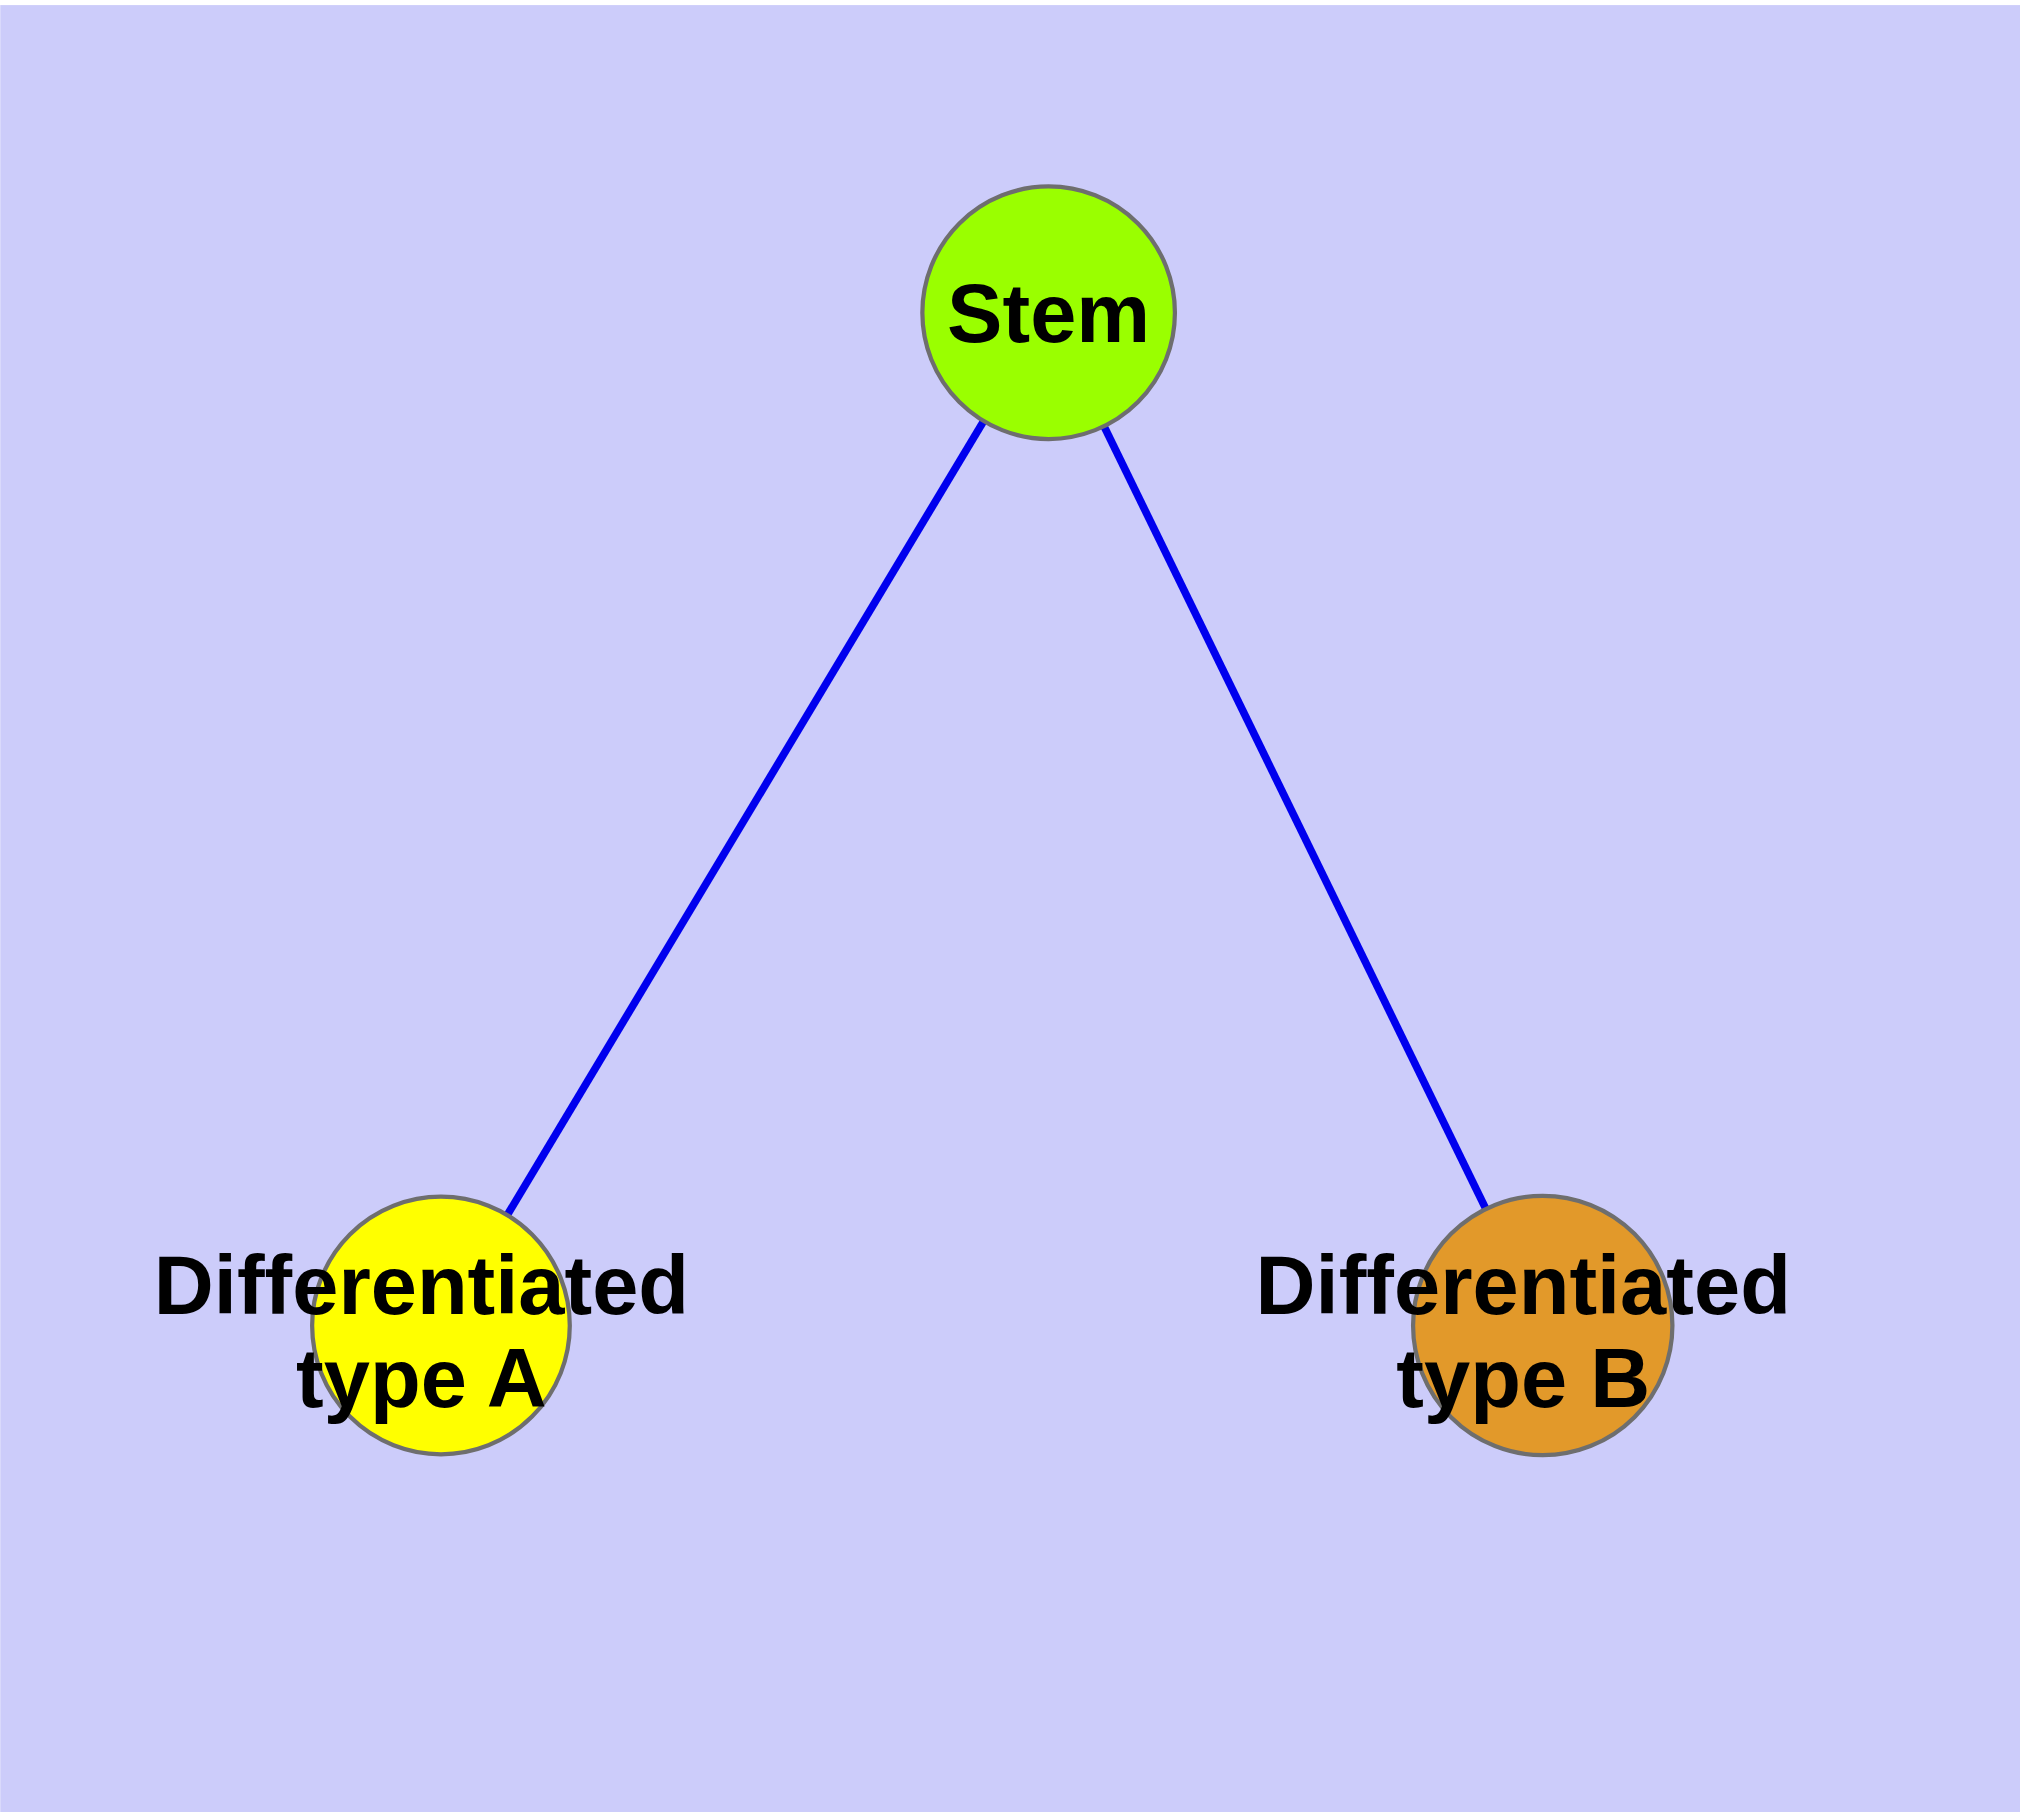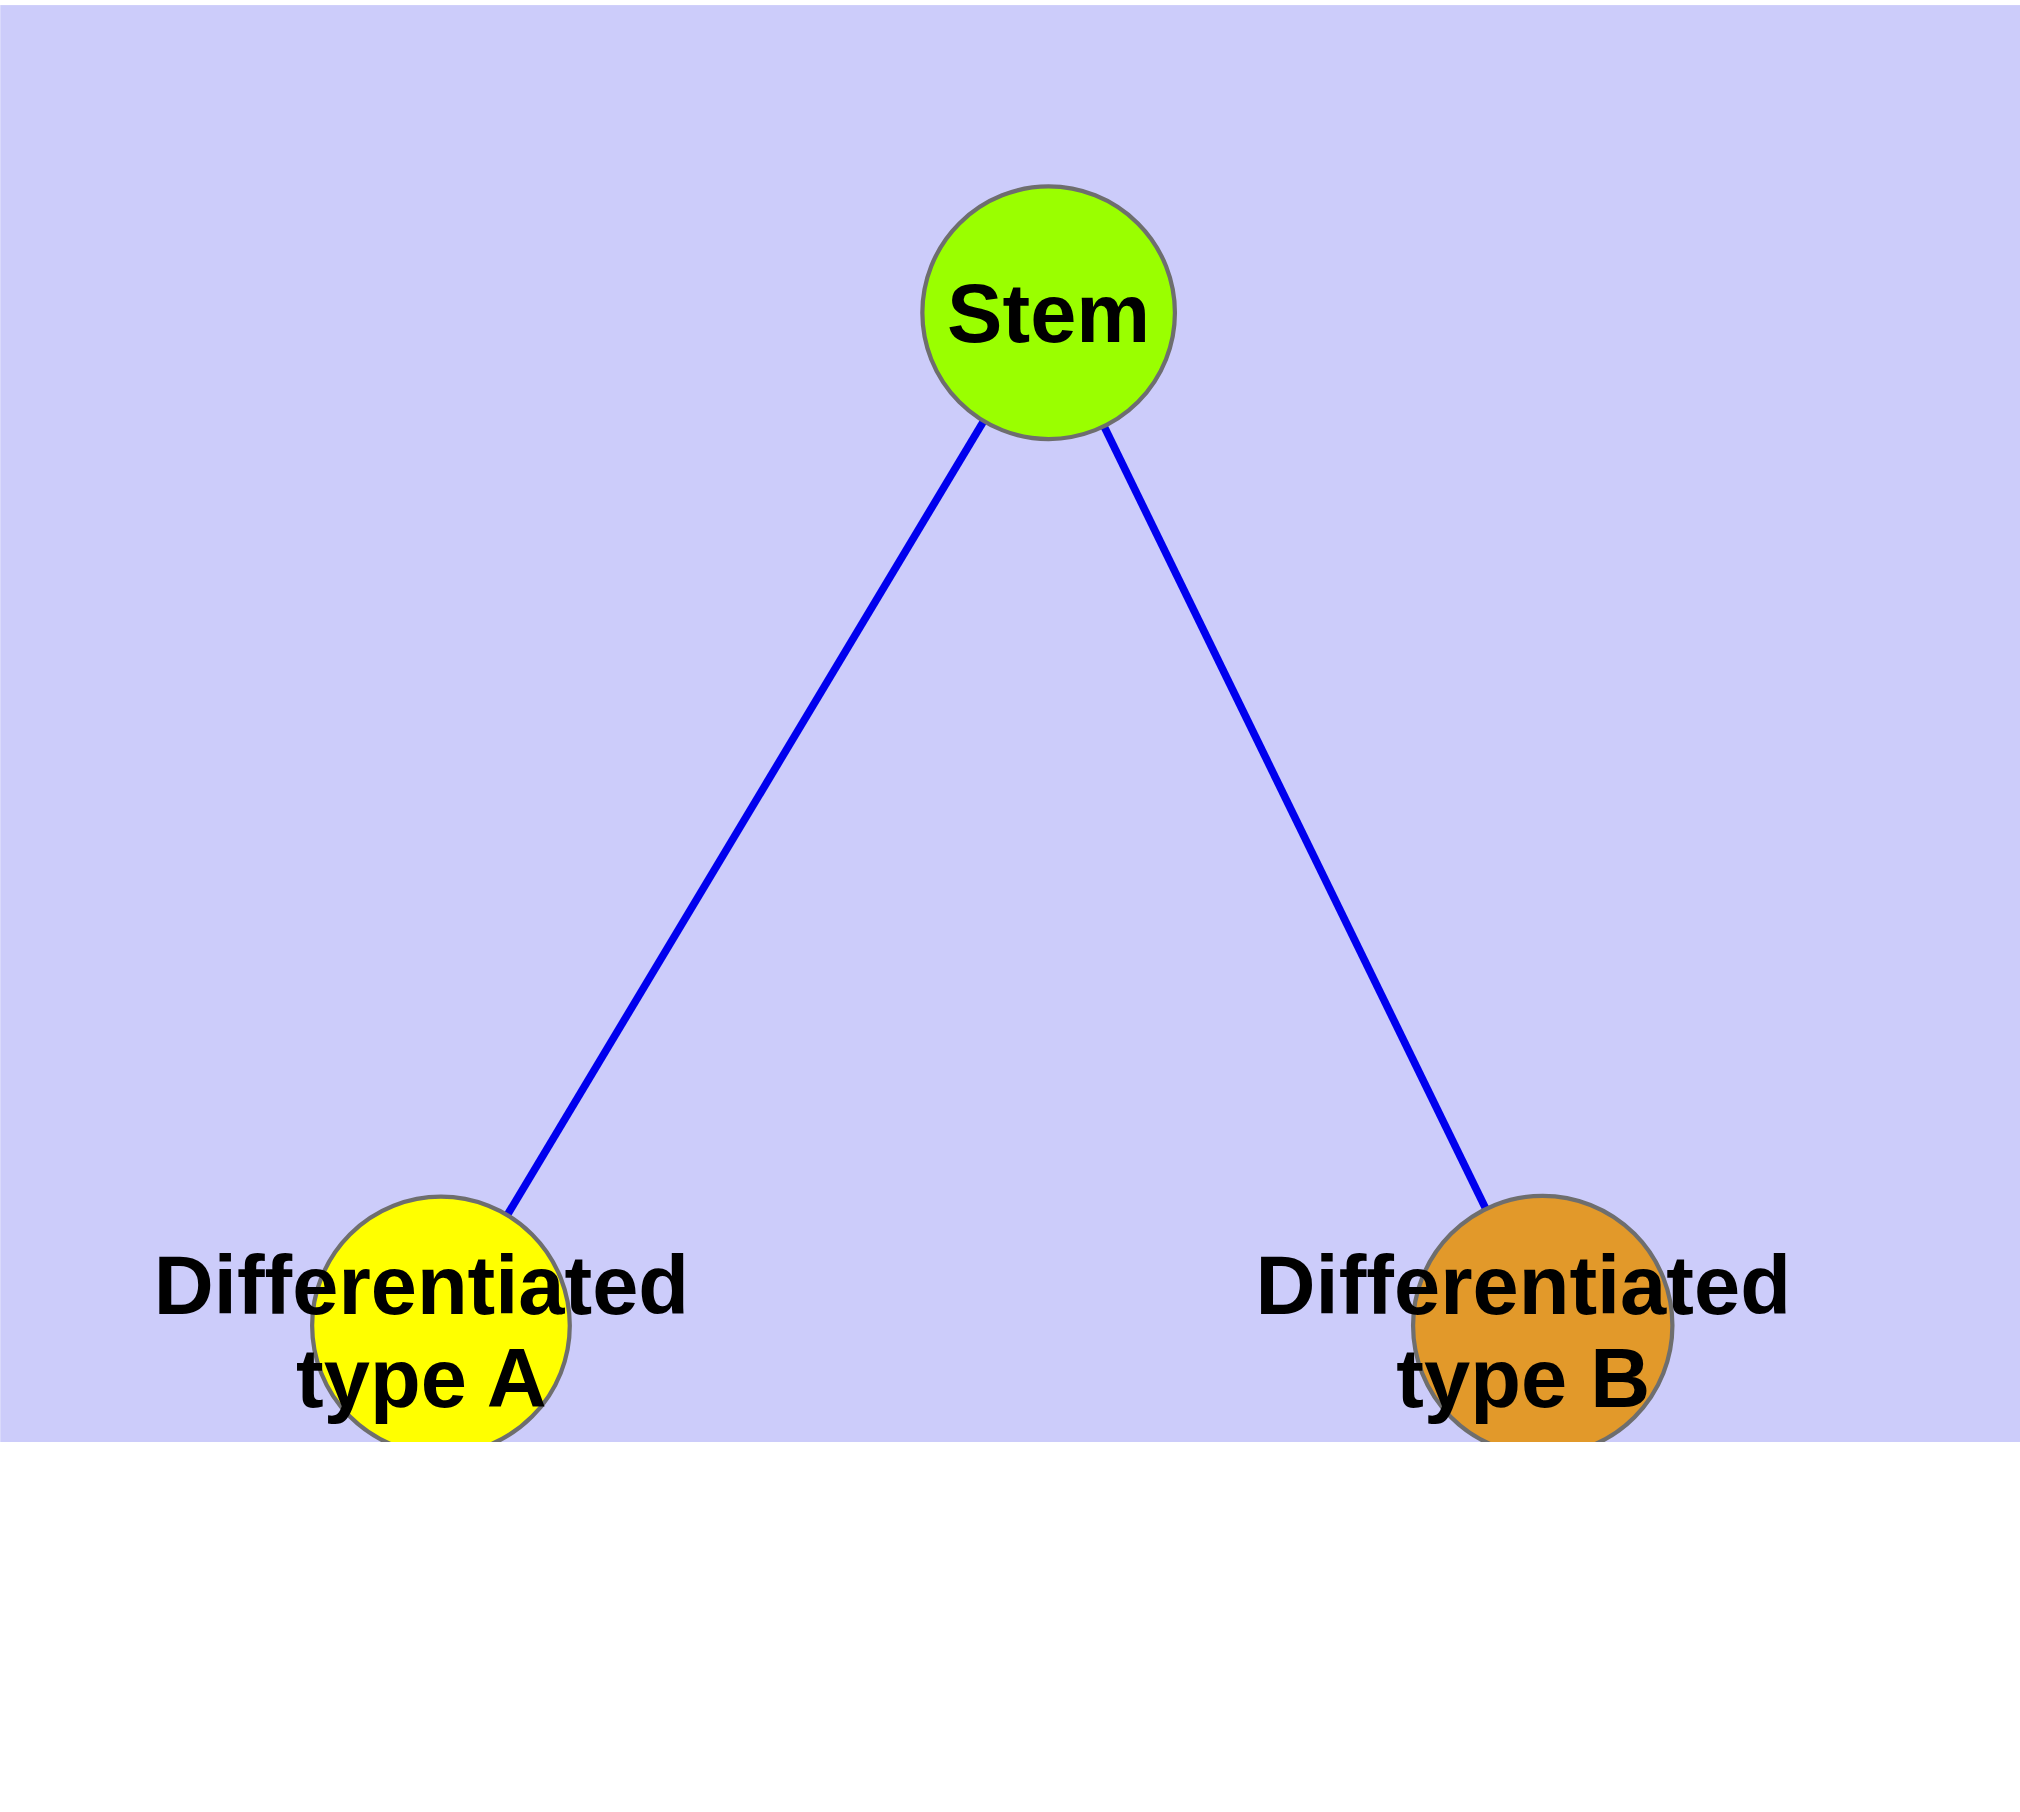--- a/index.html
+++ b/index.html
@@ -29,21 +29,21 @@
   .node-label {
     font-family: "Liberation Sans", sans-serif;
     font-weight: bold;
     fill: #000000;
     text-anchor: middle;
   }
 </style>
 </head>
 <body>
 
-<div id="graph-canvas" style="width: 2021px; height: 1442px; background: rgb(255, 255, 255);">
+<div id="graph-canvas" style="width: 2021px; height: 1812px; background: rgb(255, 255, 255);">
   <svg id="graph-svg" viewBox="0 0 2384 2138" xmlns="http://www.w3.org/2000/svg" style="width: 2021px; height: 1812px;">
 
     <rect x="0" y="6" width="2384" height="2132" fill="#ccccfa"></rect>
 
     <g>
       <line x1="1237" y1="369" x2="520" y2="1564" stroke="#0000ee" stroke-width="9" stroke-linecap="butt"></line>
       <line x1="1237" y1="369" x2="1820" y2="1564" stroke="#0000ee" stroke-width="9" stroke-linecap="butt"></line>
     </g>
 
     <g>

